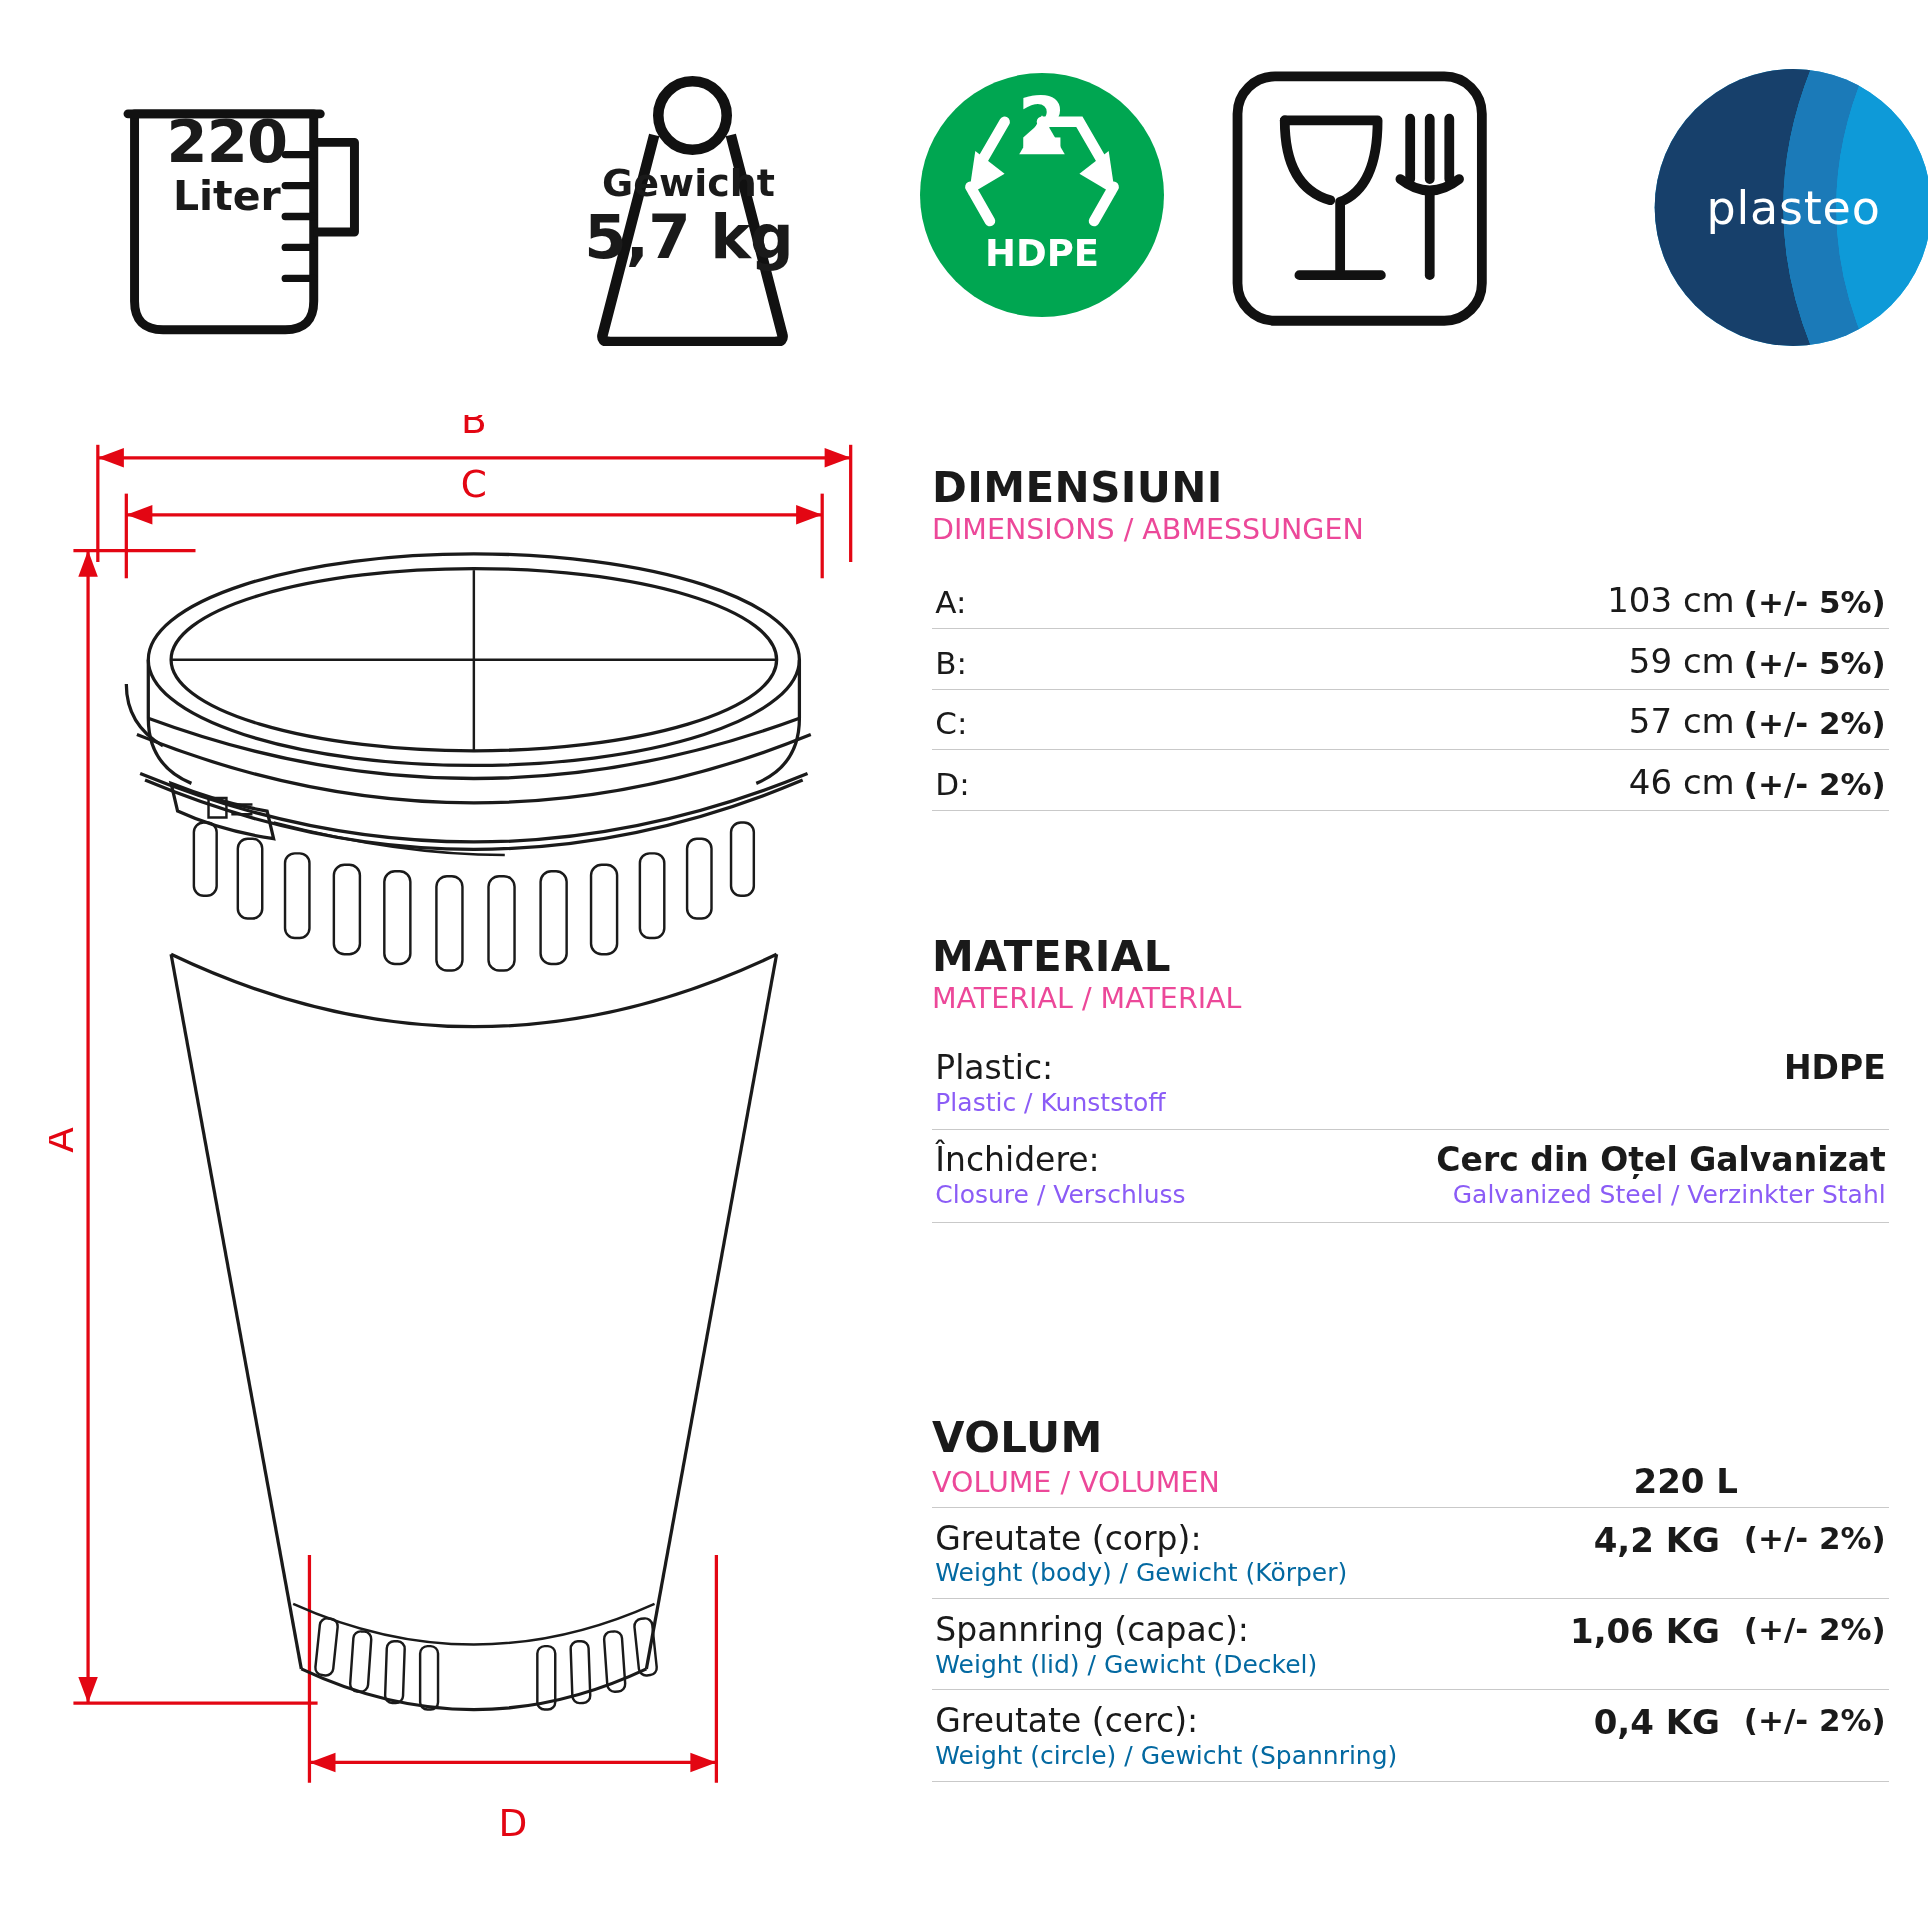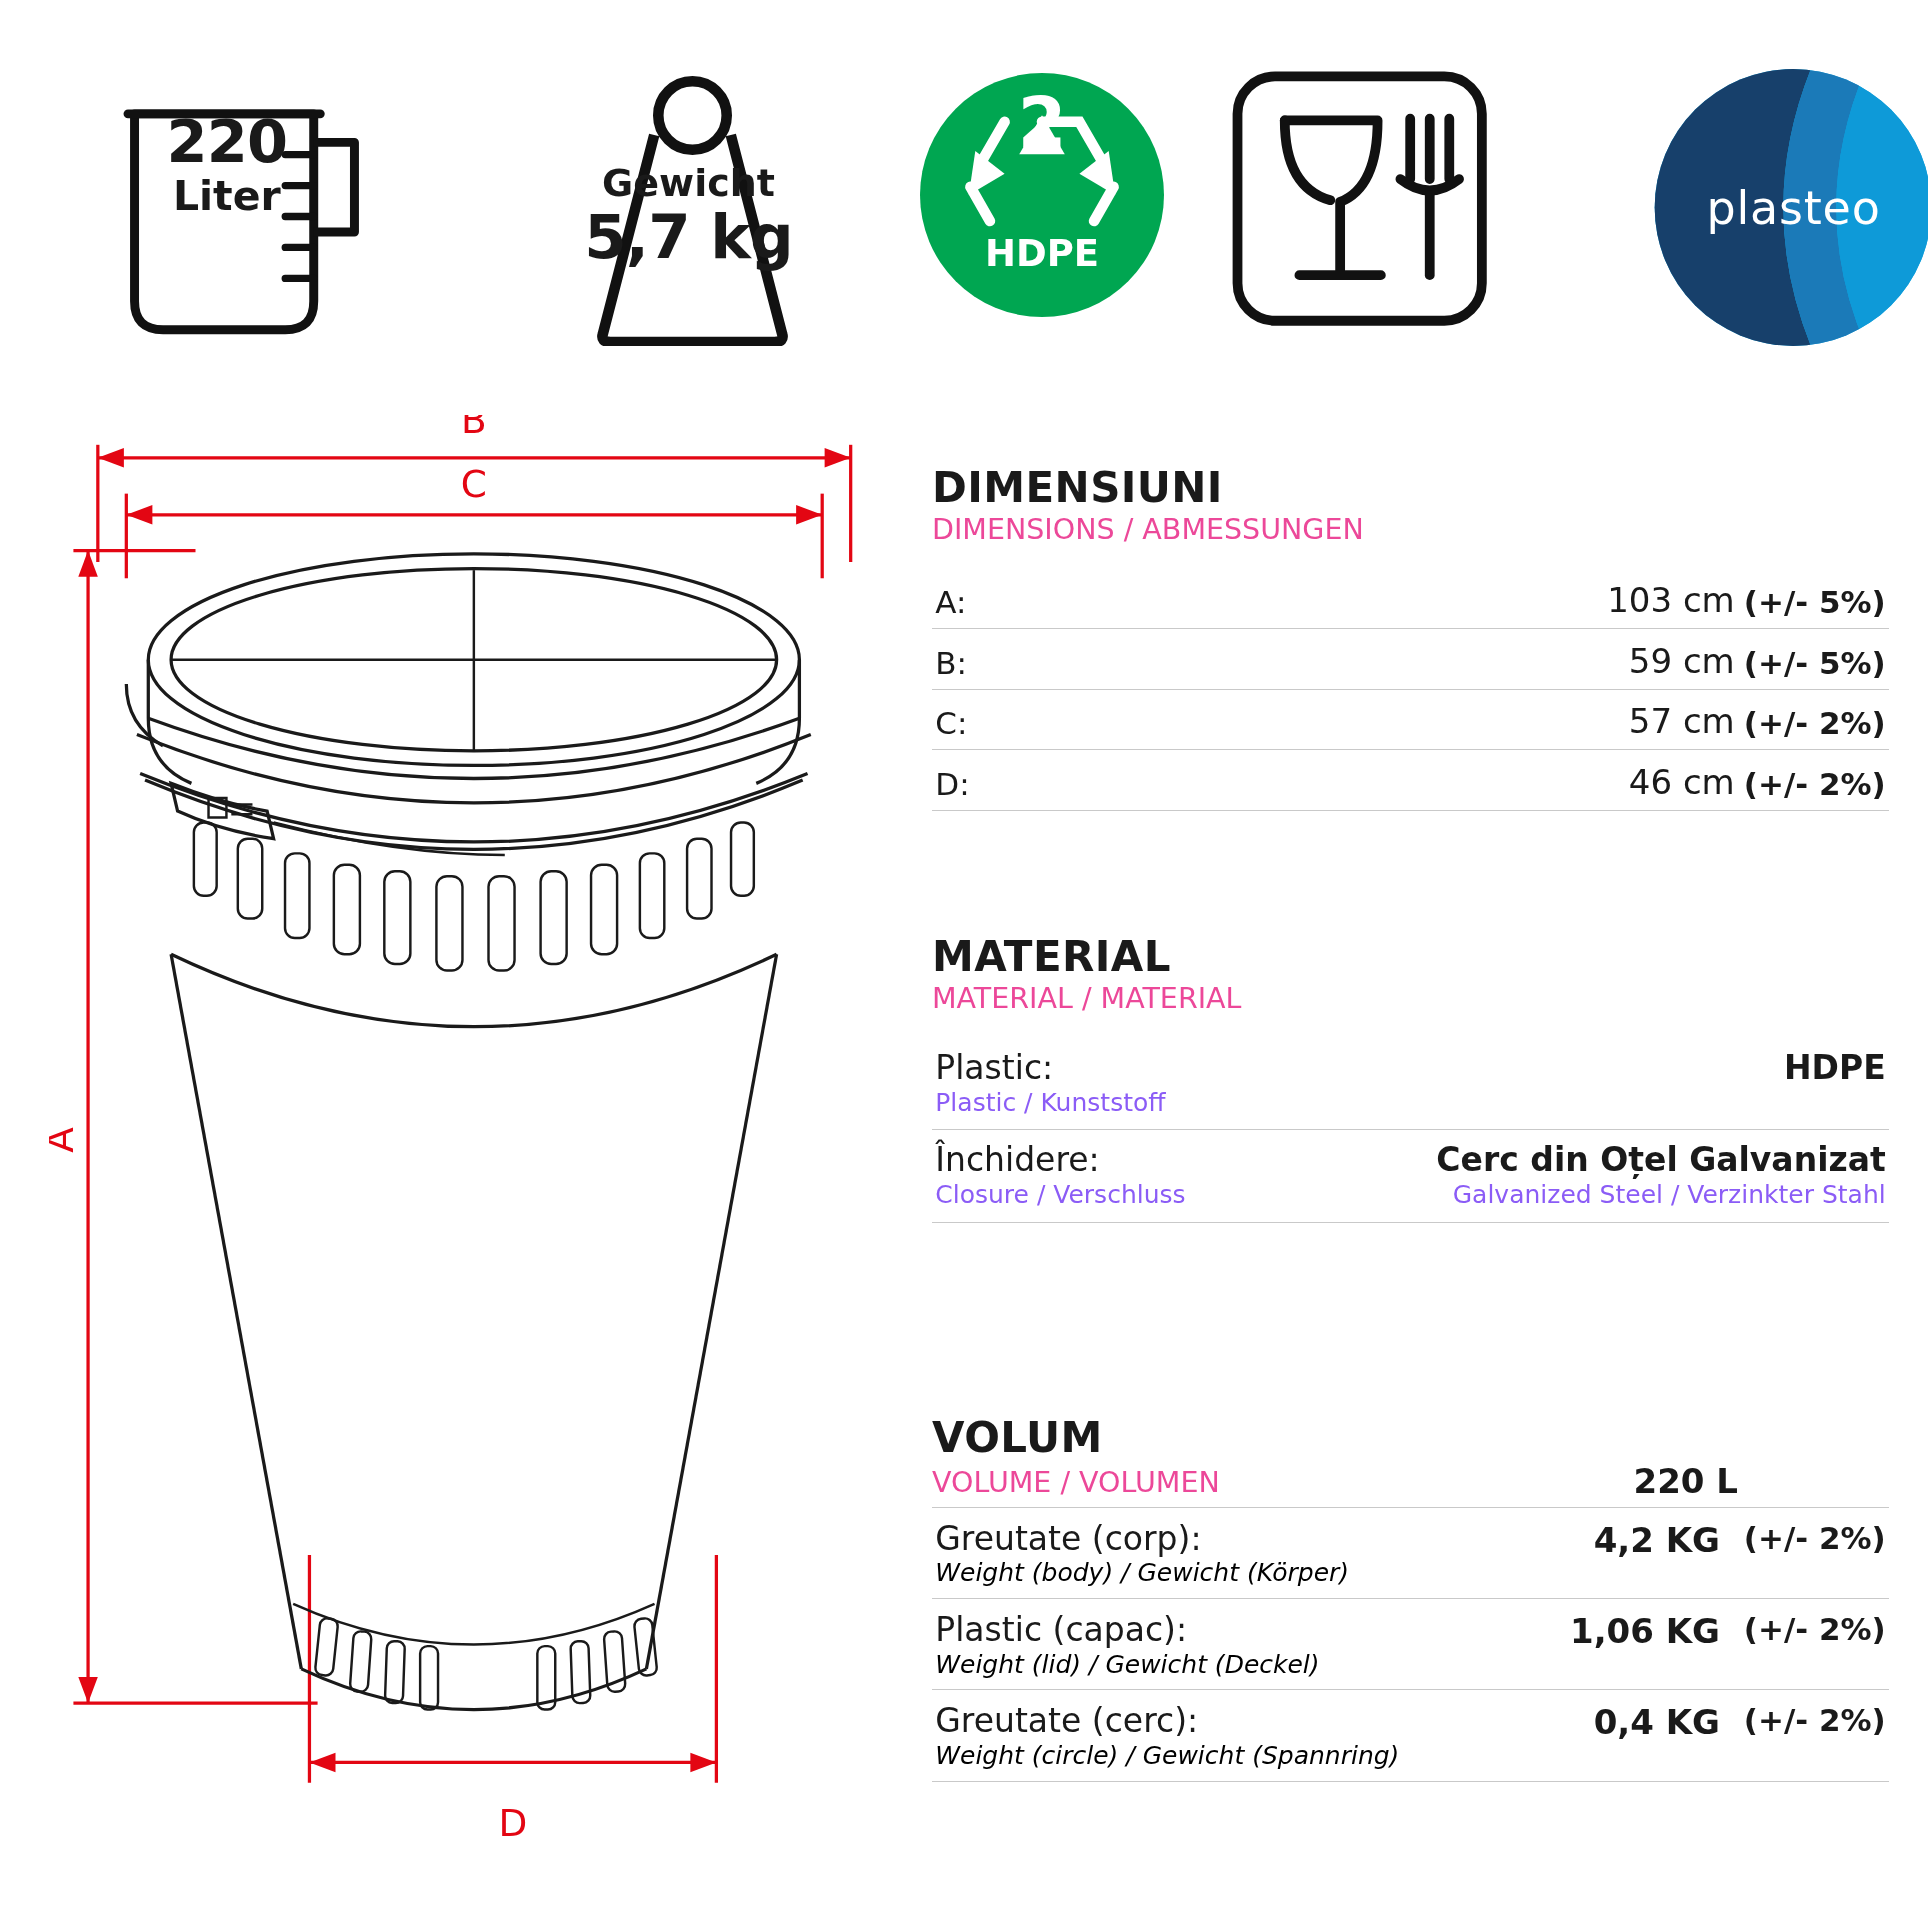--- a/index.html
+++ b/index.html
@@ -191,21 +191,21 @@
   .vrow .left { flex: 0 0 auto; }
   .vrow .mid { margin-left: auto; text-align: right; padding-right: 14.7px; }
   .vrow .tol2 {
     font-size: 31px;
     font-weight: bold;
     width: 151px;
     text-align: right;
     white-space: nowrap;
   }
   .v-main { font-size: 33px; line-height: 1.18; }
-  .v-sub { font-size: 25px; color: #000000; line-height: 1.2; font-style: italic; }
+  .v-sub { font-size: 25px; color: #0369a1; line-height: 1.2; }
   .v-val { font-size: 34px; font-weight: bold; white-space: nowrap; }
 </style>
 </head>
 <body>
 
 <div class="icon-bar">
 
   <div class="icon-block beaker">
     <svg width="269" height="281" viewBox="0 0 330 345" fill="none">
       <path d="M30 60 L30 290 Q30 325 65 325 L215 325 Q250 325 250 290 L250 60 Z" stroke="#111" stroke-width="11" fill="none" stroke-linejoin="round"></path>
@@ -441,21 +441,21 @@
         <div class="v-sub">Weight (body) / Gewicht (Körper)</div>
       </div>
       <div class="mid">
         <div class="v-val">4,2 KG</div>
       </div>
       <div class="tol2">(+/- 2%)</div>
     </div>
 
     <div class="vrow">
       <div class="left">
-        <div class="v-main">Plastic (capac):</div>
+        <div class="v-main">Spannring (capac):</div>
         <div class="v-sub">Weight (lid) / Gewicht (Deckel)</div>
       </div>
       <div class="mid">
         <div class="v-val">1,06 KG</div>
       </div>
       <div class="tol2">(+/- 2%)</div>
     </div>
 
     <div class="vrow">
       <div class="left">

